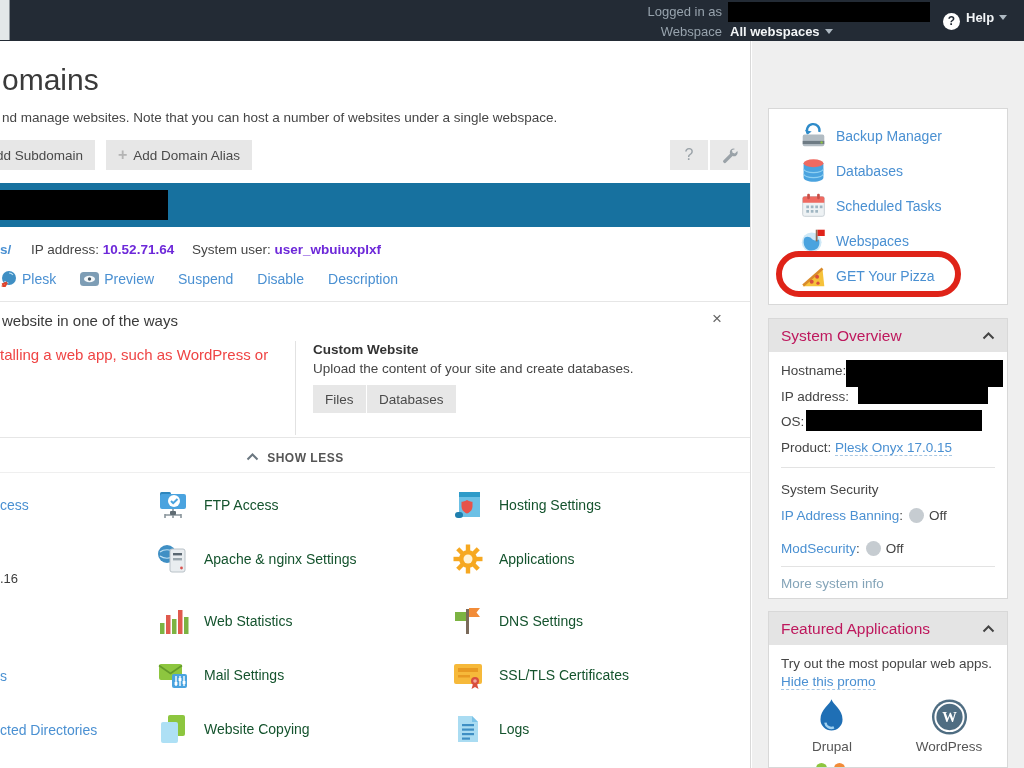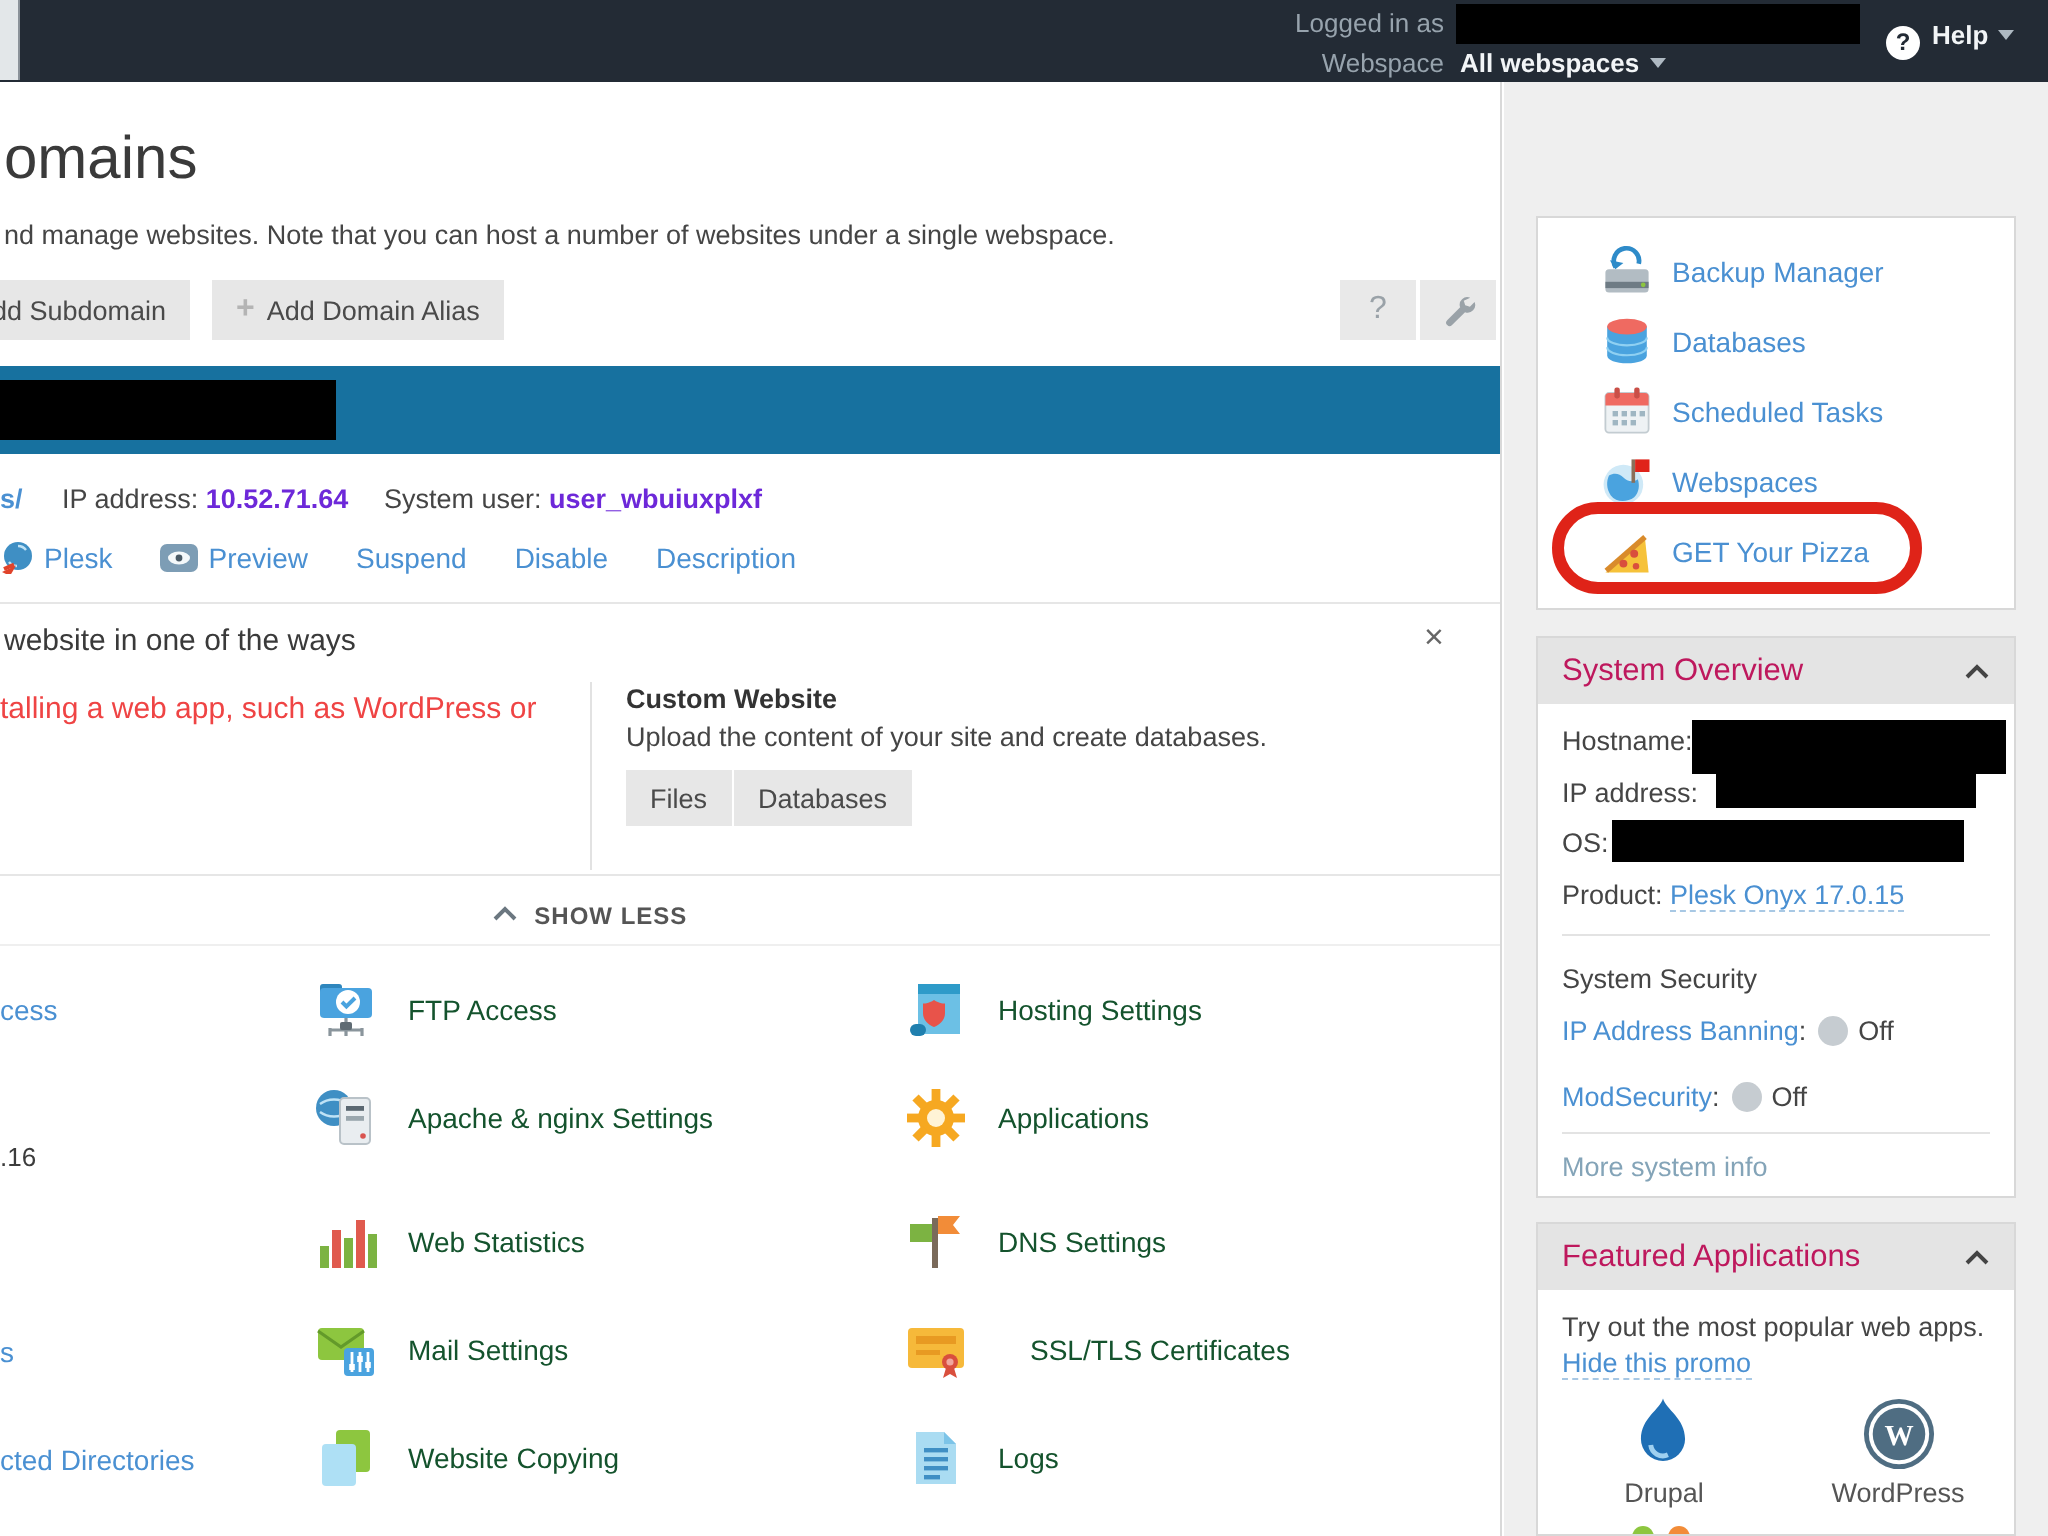--- a/index.html
+++ b/index.html
@@ -246,21 +246,21 @@
     <span class="lbl">Applications</span>
   </div>
   <div class="grid-item" style="left:452px; top:564px;">
     <svg width="32" height="32" viewBox="0 0 32 32">
         <rect x="14" y="4" width="3" height="25" fill="#7a6a5a"></rect>
         <path d="M14 7H3v9h11z" fill="#7cb342"></path>
         <path d="M17 3h11l-3.5 4.5L28 12H17z" fill="#f28c38"></path>
       </svg>
     <span class="lbl">DNS Settings</span>
   </div>
-  <div class="grid-item" style="left:452px; top:618px;gap:16px;">
+  <div class="grid-item" style="left:452px; top:618px;">
     <svg width="32" height="32" viewBox="0 0 32 32">
         <rect x="2" y="5" width="28" height="20" rx="2" fill="#f6b93a"></rect>
         <rect x="6" y="9" width="20" height="4" fill="#e89a22"></rect>
         <rect x="6" y="16" width="12" height="2.5" fill="#e89a22"></rect>
         <circle cx="23" cy="22" r="4" fill="#d94f3d"></circle>
         <path d="M21 25l-1.5 5 3.5-2 3.5 2-1.5-5z" fill="#d94f3d"></path>
         <circle cx="23" cy="22" r="1.8" fill="#f0a79e"></circle>
       </svg>
     <span class="lbl">SSL/TLS Certificates</span>
   </div>

